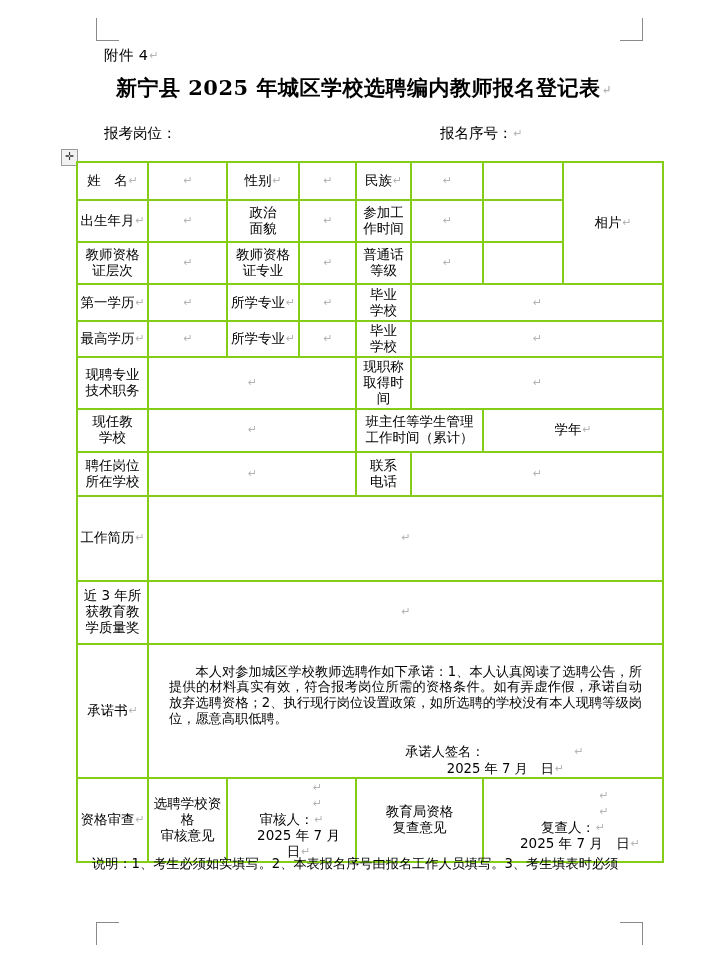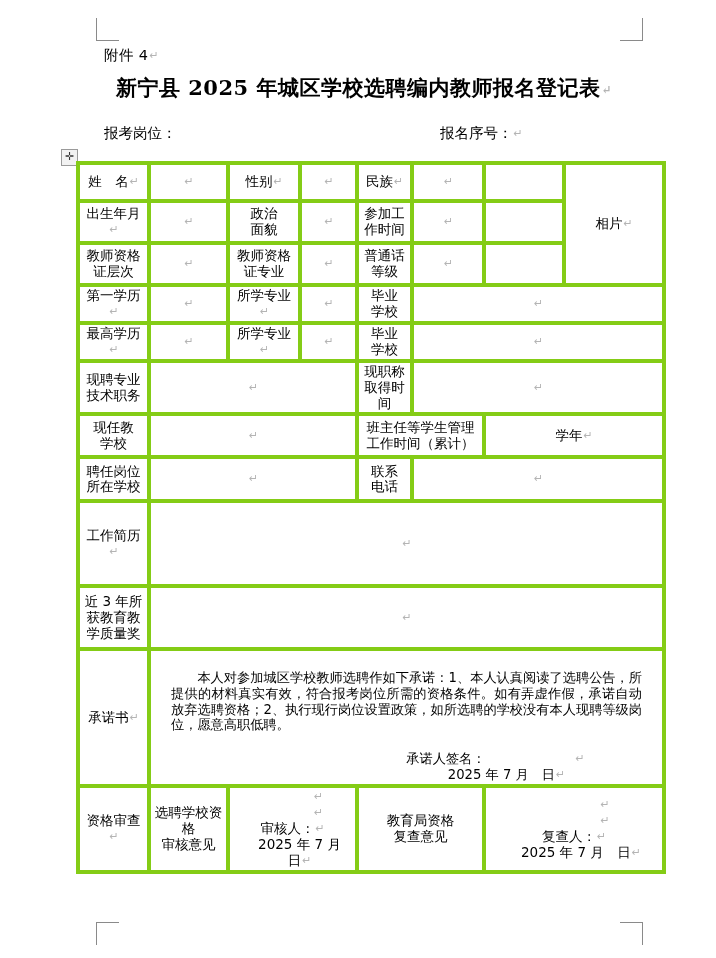--- a/index.html
+++ b/index.html
@@ -84,21 +84,21 @@
     position: absolute;
     left: 76px;
     top: 161px;
     width: 586px;
     border-collapse: collapse;
     table-layout: fixed;
     font-size: 13.5px;
     font-family: "DejaVu Sans", "Liberation Sans", sans-serif;
   }
   table.form td {
-    border: 4px solid #84cc16;
+    border: 2px solid #84cc16;
     text-align: center;
     vertical-align: middle;
     padding: 1px 2px;
     line-height: 1.18;
   }
   td.val { color: #000; }
   td.lbl { white-space: normal; }
 
   .two-line { display: block; }
 
@@ -332,13 +332,14 @@
       <span class="nl"><span class="pilcrow" style="padding-left:62px">↵</span></span>
       <span class="nl"><span class="pilcrow" style="padding-left:62px">↵</span></span>
       <span class="nl"><span>复查人：</span><span class="pilcrow">↵</span></span>
       <span class="d"><span>2025 年 7 月　日</span><span class="pilcrow">↵</span></span>
     </td>
   </tr>
 </tbody>
   </table>
 
 <div class="note">
+  <span>说明：1、考生必须如实填写。2、本表报名序号由报名工作人员填写。3、考生填表时必须</span>
 </div>
 
 </body></html>

